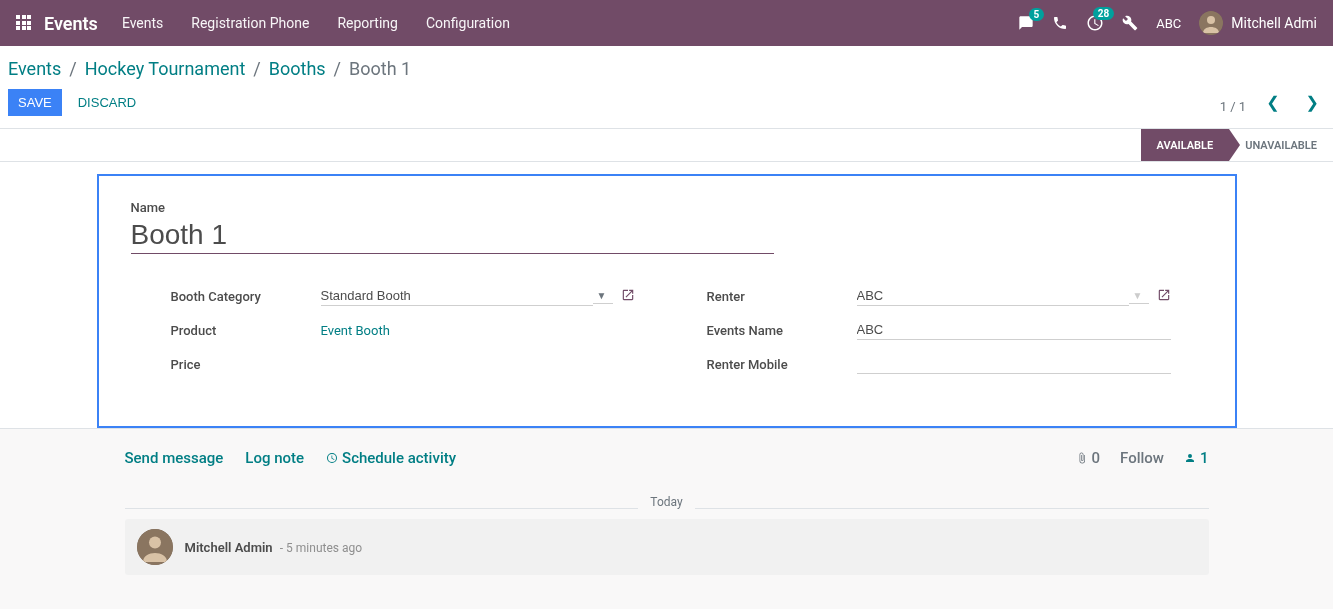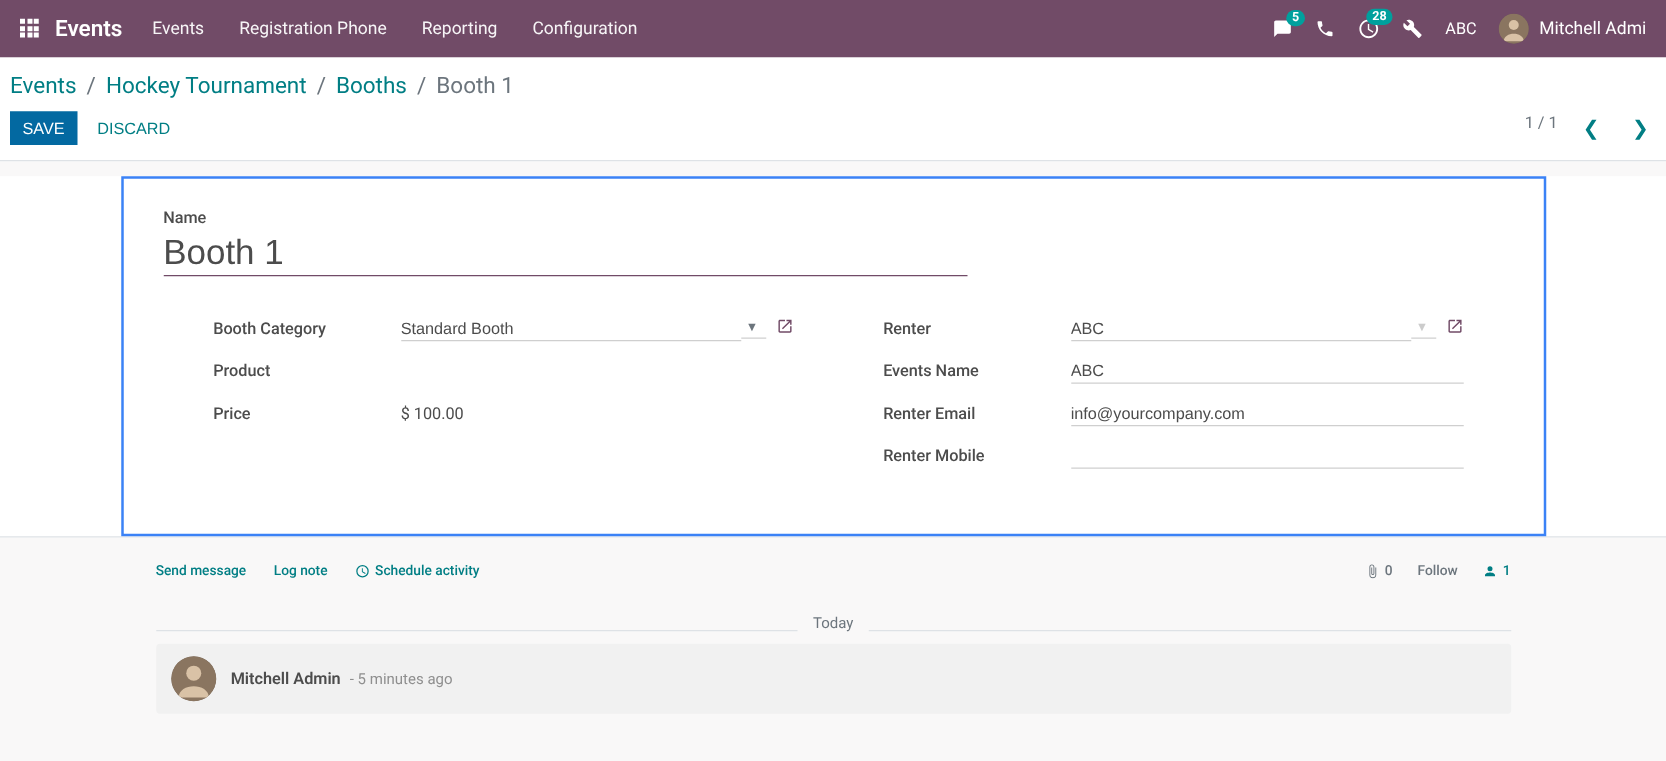--- a/index.html
+++ b/index.html
@@ -128,21 +128,21 @@
   .breadcrumb a {
     color: #017e84;
     text-decoration: none;
     cursor: pointer;
   }
   .actionrow {
     display: flex;
     align-items: center;
   }
   .btn-save {
-    background: #0369a1;
+    background: #3b82f6;
     color: #fff;
     border: none;
     padding: 6px 10px;
     font-size: 13px;
     font-weight: 500;
     cursor: pointer;
     margin-right: 16px;
   }
   .btn-discard {
     background: transparent;
@@ -152,21 +152,21 @@
     font-weight: 500;
     cursor: pointer;
   }
   .actionrow .spacer {
     flex: 1;
   }
   .pager {
     color: #6c757d;
     font-size: 13px;
     display: flex;
-    align-items: flex-start;
+    align-items: flex-end;
     gap: 14px;
   }
   .pager .arrow {
     color: #017e84;
     font-size: 16px;
     cursor: pointer;
     padding: 2px 6px;
   }
   
   .form-wrap {
@@ -295,21 +295,21 @@
   .ext-link svg { width: 14px; height: 14px; fill: #714B67; }
   
   .chatter {
     max-width: 1100px;
     margin: 20px auto 0 auto;
     padding: 0 8px;
   }
   .chatter-top {
     display: flex;
     align-items: center;
-    font-size: 11px;
+    font-size: 15px;
     font-weight: 500;
   }
   .chatter-top .lnk {
     color: #017e84;
     margin-right: 22px;
     cursor: pointer;
     display: flex;
     align-items: center;
     gap: 4px;
   }
@@ -440,63 +440,63 @@
     <div class="spacer"></div>
     <div class="pager">
       <span>1 / 1</span>
       <span class="arrow">❮</span>
       <span class="arrow">❯</span>
     </div>
   </div>
 </div>
 
 <div class="form-wrap">
+  <div class="statusbar">
+    <div class="status-btn active">AVAILABLE</div>
+    <div class="status-btn">UNAVAILABLE</div>
+  </div>
   <div class="sheet">
     <label class="name-label">Name</label>
     <input class="name-input" value="Booth 1" style="">
     <div class="fields-row">
       <div class="fields-col">
         <div class="field-line">
           <div class="field-label">Booth Category</div>
           <div class="m2o-wrap">
             <input class="m2o-input" value="Standard Booth" style="">
             <span class="m2o-caret">▼</span>
             <span class="ext-link"><svg viewBox="0 0 24 24">
                   <path d="M14 3v2h3.59l-9.83 9.83 1.41 1.41L19 6.41V10h2V3h-7zM19 19H5V5h7V3H5c-1.1 0-2 .9-2 2v14c0 1.1.9 2 2 2h14c1.1 0 2-.9 2-2v-7h-2v7z"></path>
                 </svg></span>
           </div>
         </div>
         <div class="field-line">
           <div class="field-label">Product</div>
+          <div class="field-value link">Event Booth</div>
         </div>
         <div class="field-line">
           <div class="field-label">Price</div>
-          <div class="field-value">$ 100.00</div>
         </div>
       </div>
       <div class="fields-col">
         <div class="field-line">
           <div class="field-label">Renter</div>
           <div class="m2o-wrap">
             <input class="m2o-input" value="ABC" style="">
             <span class="m2o-caret muted">▼</span>
             <span class="ext-link"><svg viewBox="0 0 24 24">
                   <path d="M14 3v2h3.59l-9.83 9.83 1.41 1.41L19 6.41V10h2V3h-7zM19 19H5V5h7V3H5c-1.1 0-2 .9-2 2v14c0 1.1.9 2 2 2h14c1.1 0 2-.9 2-2v-7h-2v7z"></path>
                 </svg></span>
           </div>
         </div>
         <div class="field-line">
           <div class="field-label">Events Name</div>
           <input class="field-value input-style" style="border-top: none; border-right: none; border-left: none; border-image: initial; border-bottom: 1px solid rgb(207, 207, 207); outline: none;" value="ABC">
         </div>
         <div class="field-line">
-          <div class="field-label">Renter Email</div>
-          <input class="field-value input-style" style="border-top: none; border-right: none; border-left: none; border-image: initial; border-bottom: 1px solid rgb(207, 207, 207); outline: none;" value="info@yourcompany.com">
-        </div>
-        <div class="field-line">
           <div class="field-label">Renter Mobile</div>
           <input class="field-value input-style" style="border-top: none; border-right: none; border-left: none; border-image: initial; border-bottom: 1px solid rgb(207, 207, 207); outline: none;" value="">
         </div>
       </div>
     </div>
   </div>
 </div>
 
 <div class="chatter">
   <div class="chatter-top">

